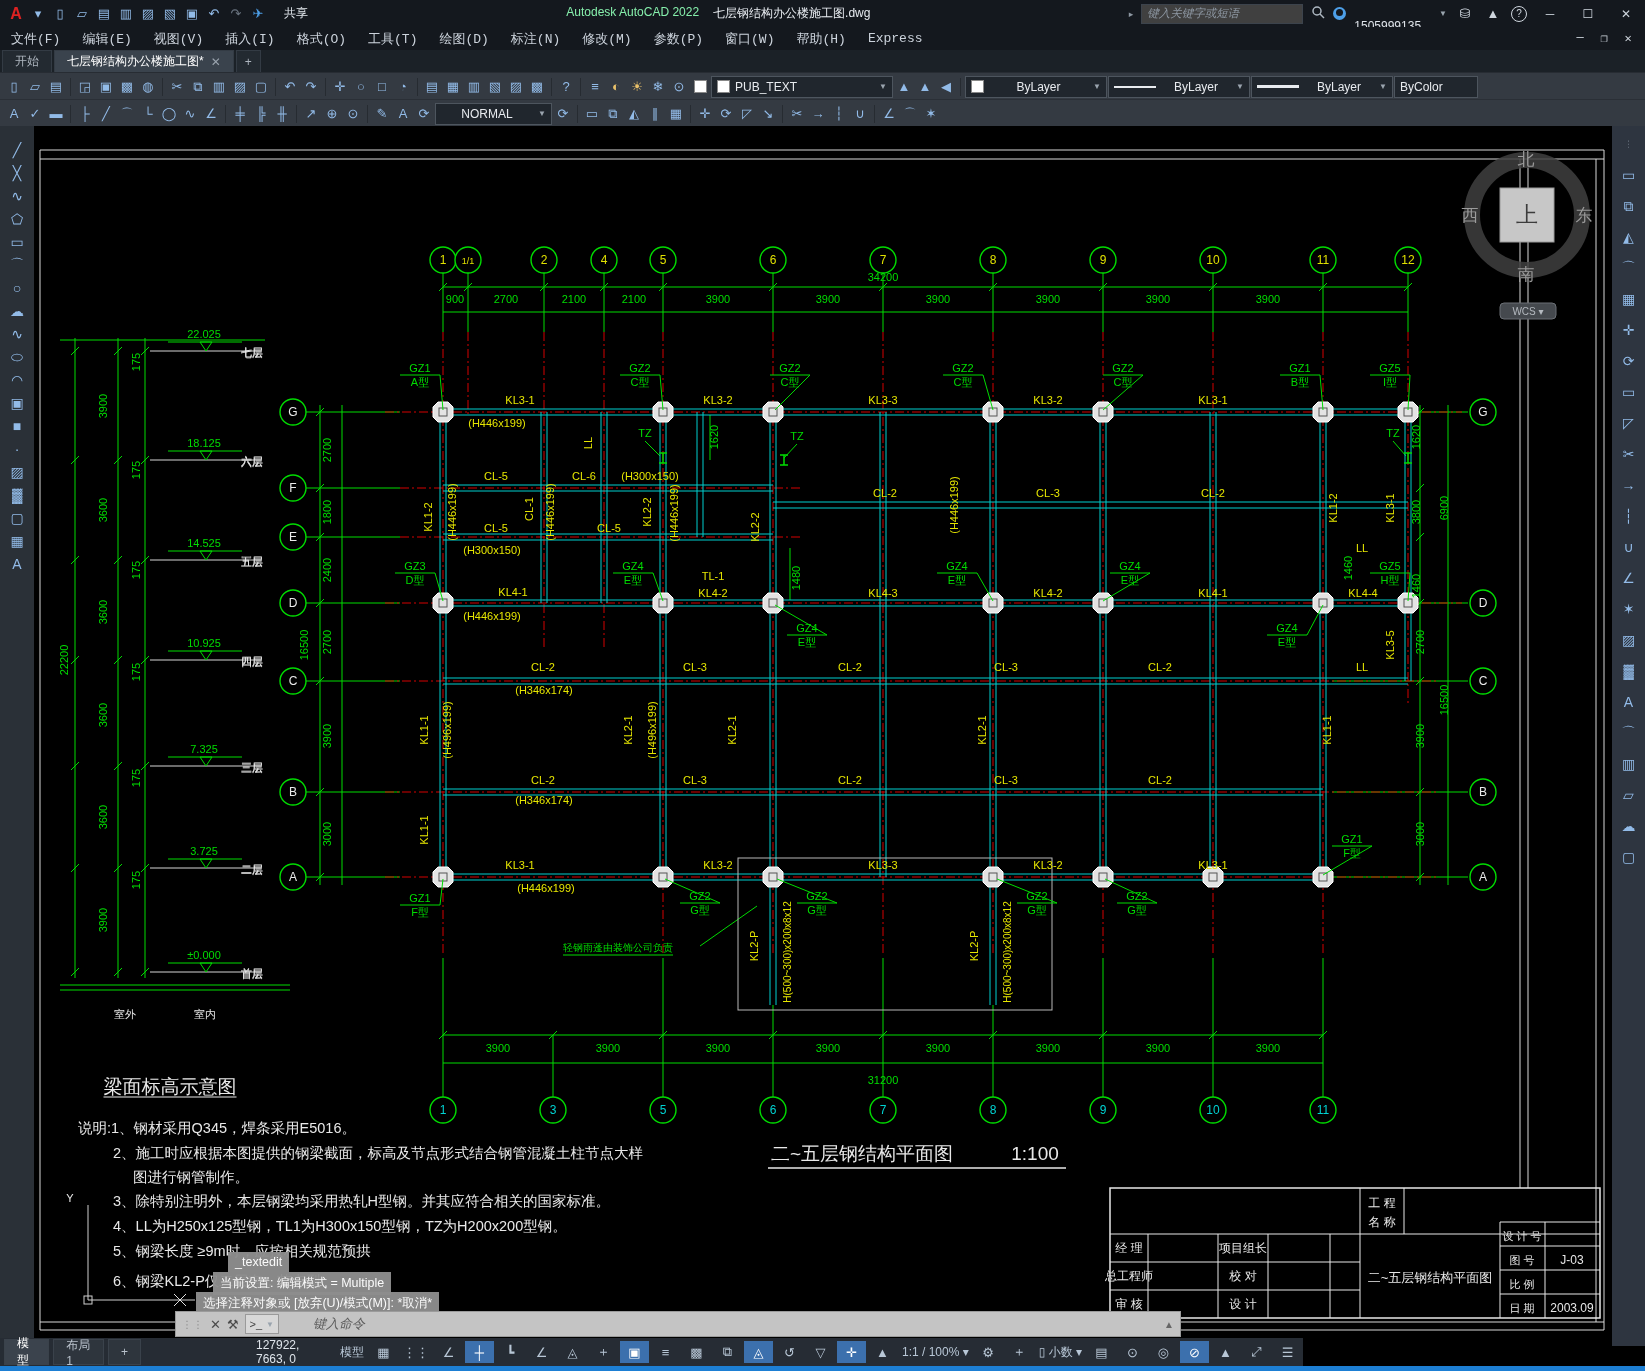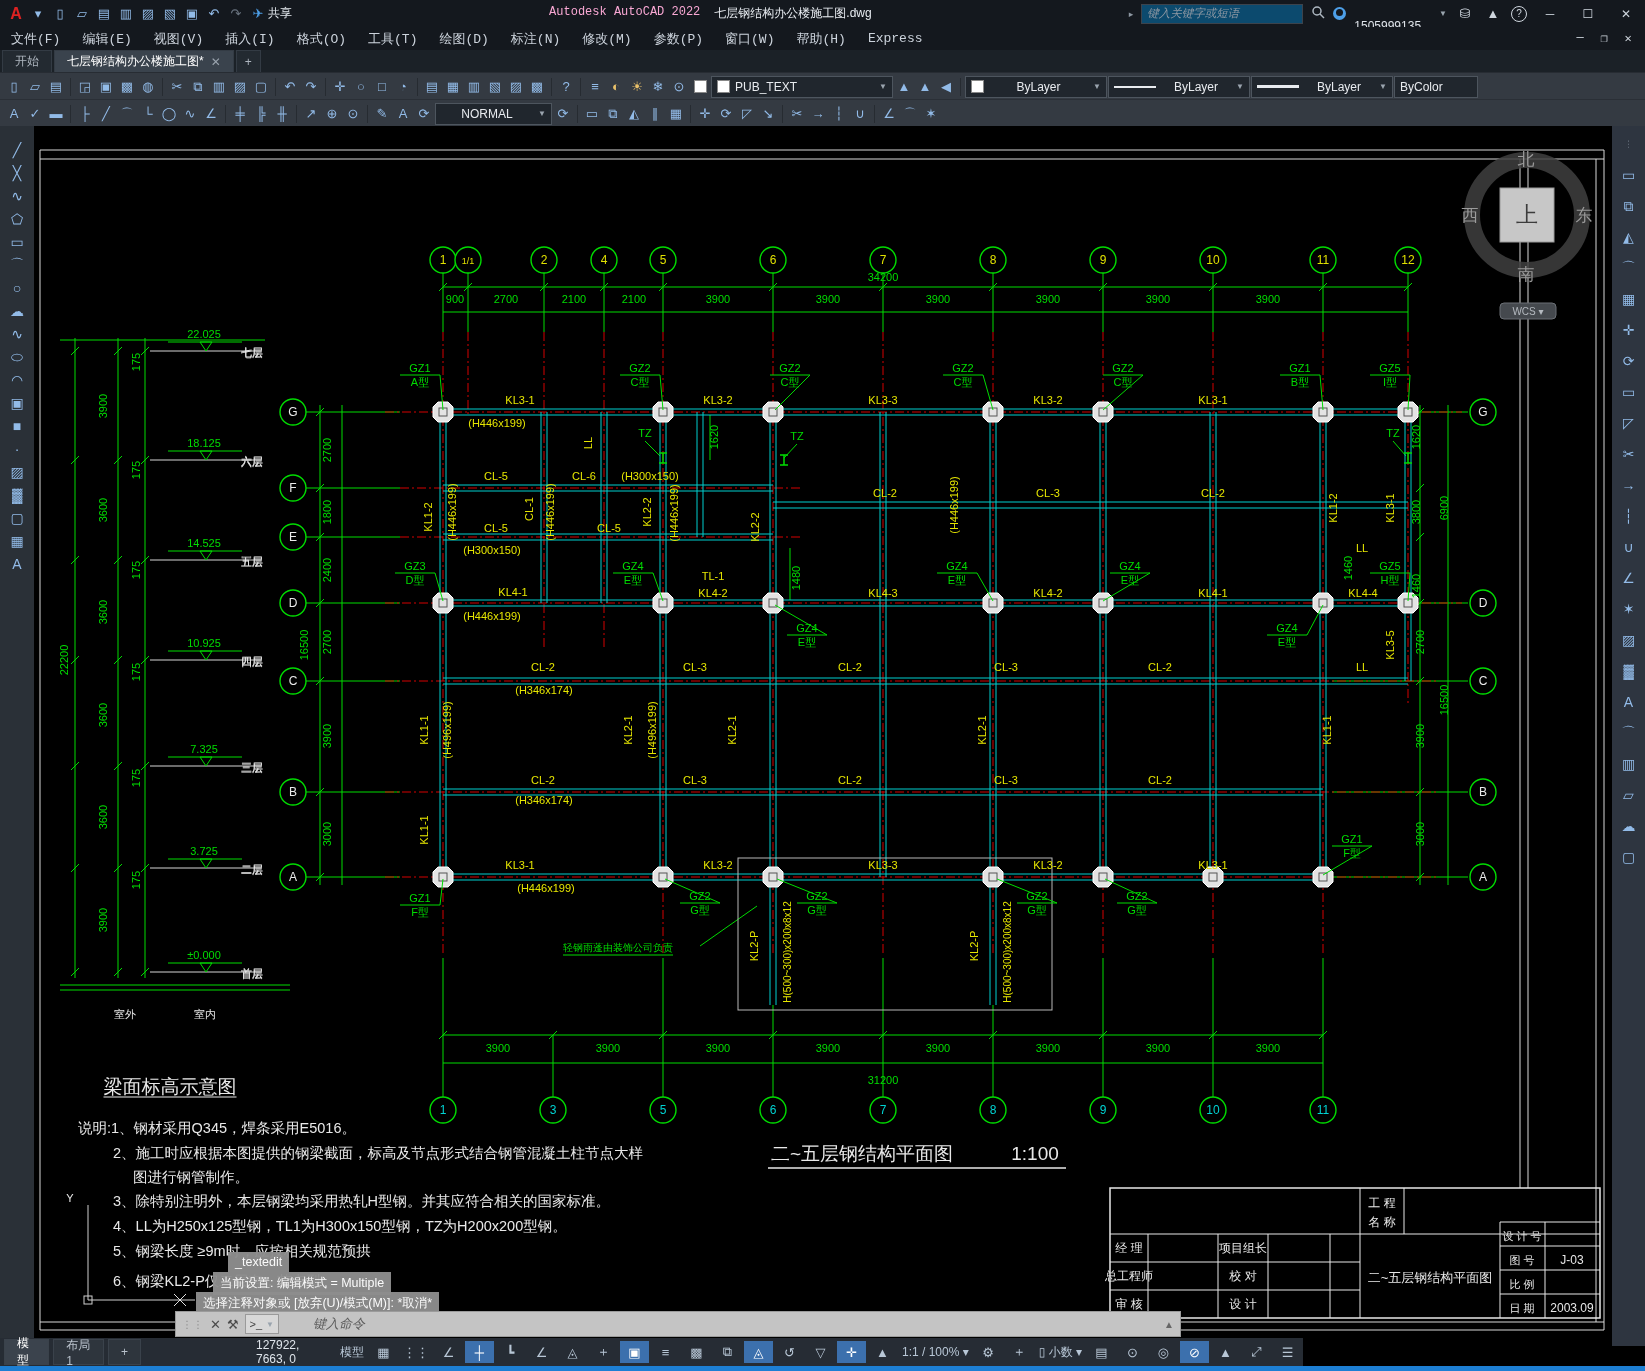--- a/index.html
+++ b/index.html
@@ -35,21 +35,21 @@
   #cmdbar .endcaret{margin-left:auto;color:#666;font-size:10px;}
   
   #statusbar{left:0;top:1338px;width:1303px;height:28px;background:#262c34;display:flex;align-items:center;color:#b8c1cb;font-size:12px;z-index:5;}
   .stab{height:24px;display:flex;align-items:center;padding:0 12px;margin-left:4px;background:#2e353d;border:1px solid #3a424b;}
   .stab.active{background:#3b434d;color:#fff;}
   .sic{height:22px;min-width:23px;display:flex;align-items:center;justify-content:center;padding:0 3px;color:#b8c7d6;font-size:13px;margin:0 1px;flex:0 0 auto;}
   .sic.hl{background:#3c70ad;color:#fff;}
   .sic.txt{font-size:12px;}
   #bottomline{left:0;top:1366px;width:1645px;height:5px;background:#1d7fd4;z-index:5;}
   
-  .searchbox{display:flex;align-items:center;background:#0c4a6e;border:1px solid #3c434c;height:18px;width:150px;padding:0 5px;color:#8d97a2;font-style:italic;font-size:11.5px;}
+  .searchbox{display:flex;align-items:center;background:#404040;border:1px solid #3c434c;height:18px;width:150px;padding:0 5px;color:#8d97a2;font-style:italic;font-size:11.5px;}
   .avatar{width:13px;height:13px;border-radius:50%;background:#4d9fe8;position:relative;overflow:hidden;}
   .avatar:after{content:"";position:absolute;left:3px;top:2px;width:7px;height:7px;border-radius:50%;background:#14181e;}
   .winbtn{width:30px;text-align:center;color:#cfd6de;font-size:12px;}
   svg text{user-select:none;}
 </style>
 </head>
 <body>
 
 <div class="page">
 
@@ -676,23 +676,23 @@
         <span class="ic">▱</span>
         <span class="ic">▤</span>
         <span class="ic">▥</span>
         <span class="ic">▨</span>
         <span class="ic">▧</span>
         <span class="ic">▣</span>
         <span class="ic">↶</span>
         <span class="ic" style="color: rgb(106, 116, 128);">↷</span>
         <span class="ic" style="color: rgb(77, 159, 232);">✈</span>
       </div>
-    <span style="color:#e3e8ee;margin-left:0;">共享</span>
+    <span style="color:#e3e8ee;margin-left:16px;">共享</span>
     <div style="flex:1;display:flex;justify-content:center;gap:14px;">
-      <span style="color:#f9a8d4;font-family:Liberation Mono, monospace;">Autodesk AutoCAD 2022</span>
+      <span style="color:#86efac;">Autodesk AutoCAD 2022</span>
       <span style="color:#e8ecf1;">七层钢结构办公楼施工图.dwg</span>
     </div>
     <div style="display:flex;align-items:center;gap:8px;padding-right:4px;">
       <span style="color:#8d97a2;font-size:9px;">▸</span>
       <div class="searchbox">
         <span>键入关键字或短语</span>
       </div>
       <span style="color:#aeb8c2;">
         <svg width="14" height="14" viewBox="0 0 14 14">
             <circle cx="6" cy="6" r="4" fill="none" stroke="#aeb8c2" stroke-width="1.5"></circle>

